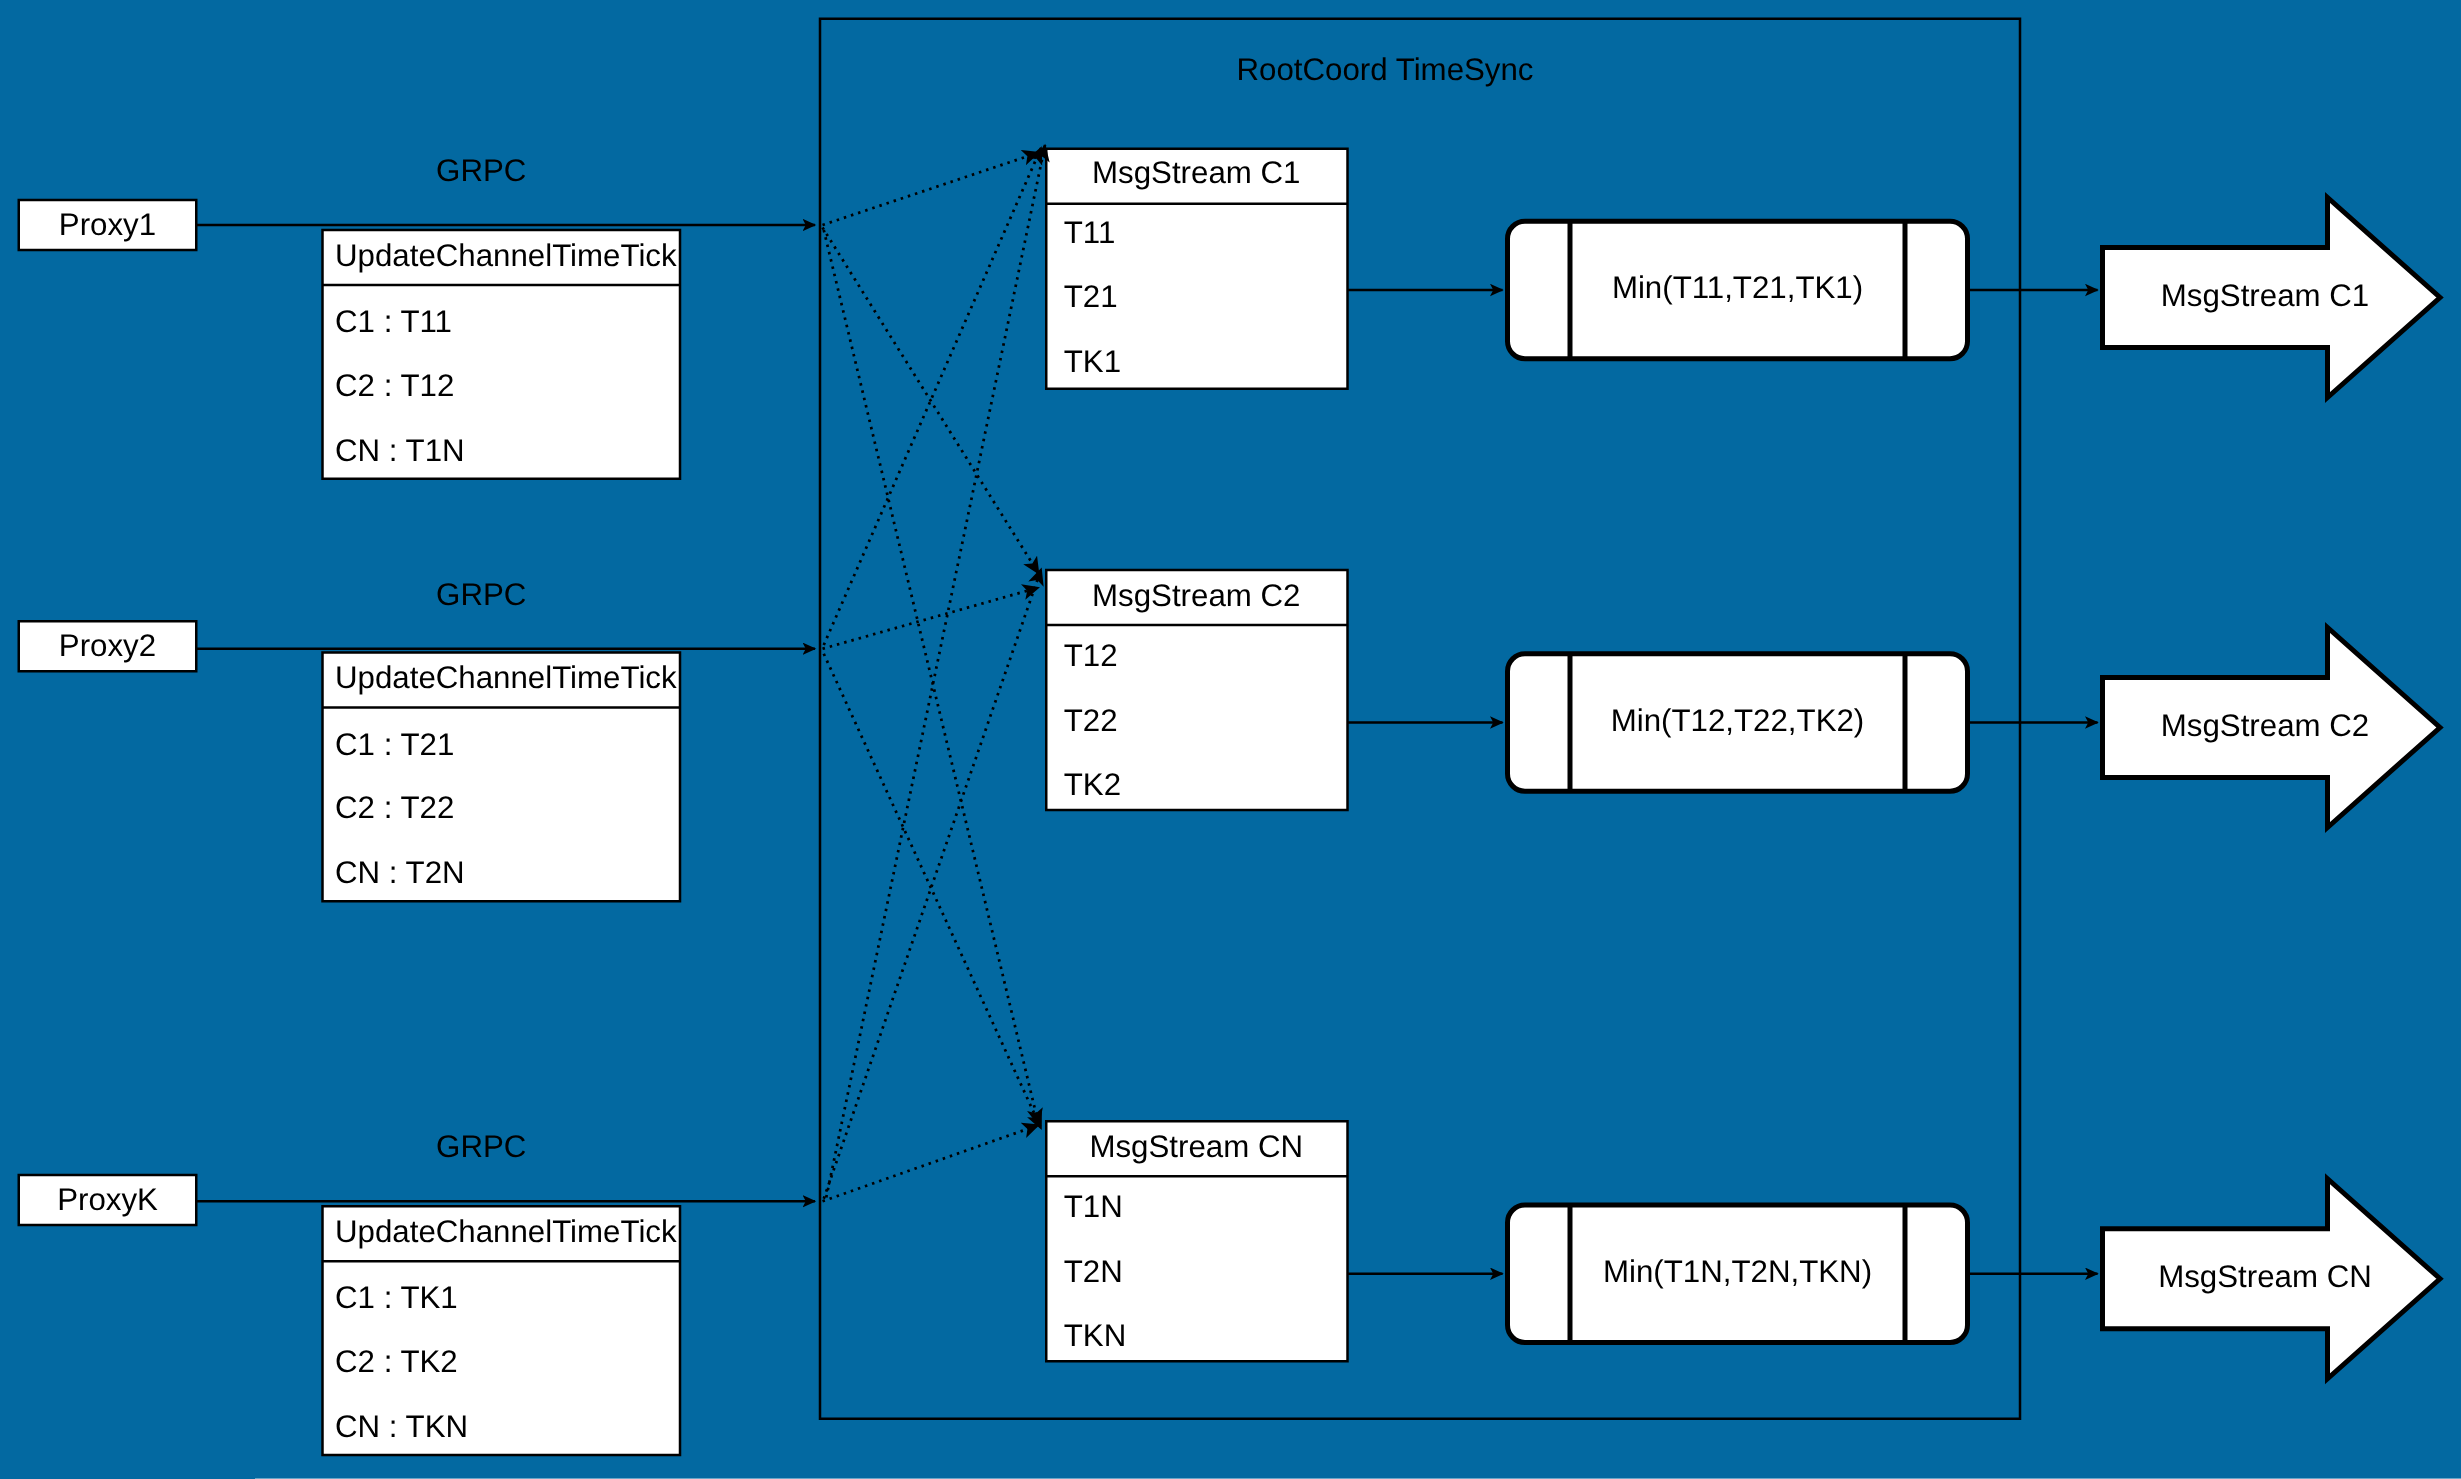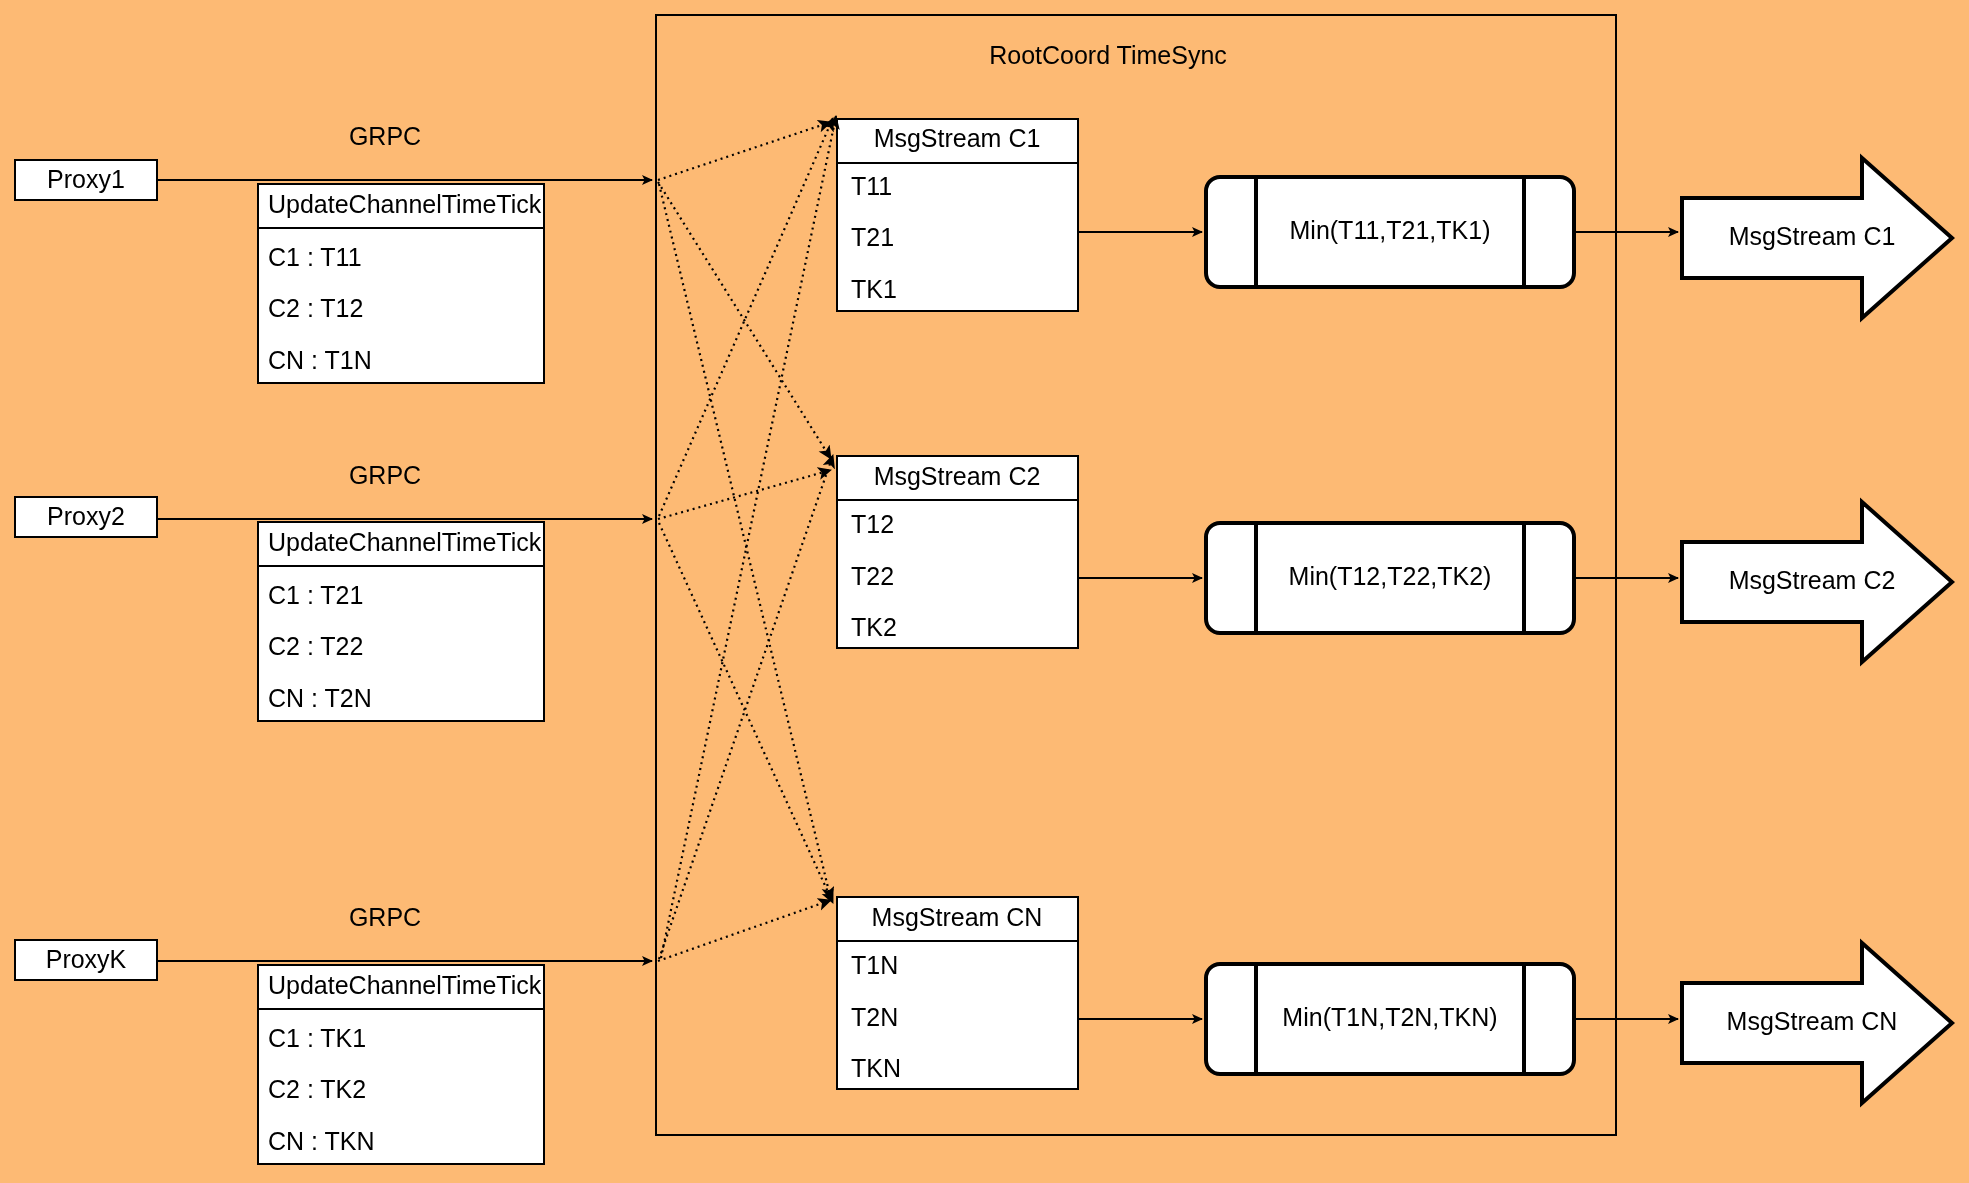--- a/index.html
+++ b/index.html
@@ -4,21 +4,21 @@
 <style>
   html, body {
     margin: 0;
     padding: 0;
     background: #ffffff;
   }
   #canvas-wrap {
     position: relative;
     width: 1969px;
     height: 1183px;
-    background: #fdba74;
+    background: #0369a1;
     font-family: "Liberation Sans", sans-serif;
   }
   svg#diagram {
     position: absolute;
     top: 0;
     left: 0;
     width: 1969px;
     height: 1183px;
     display: block;
   }

